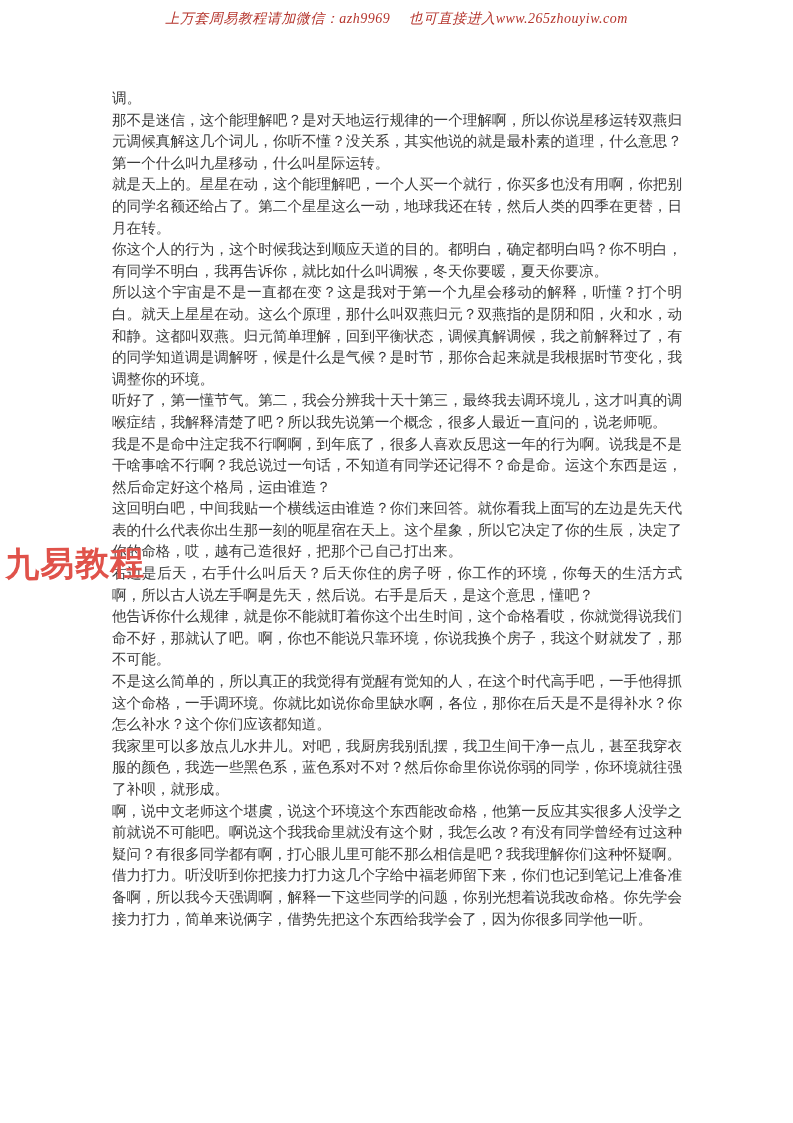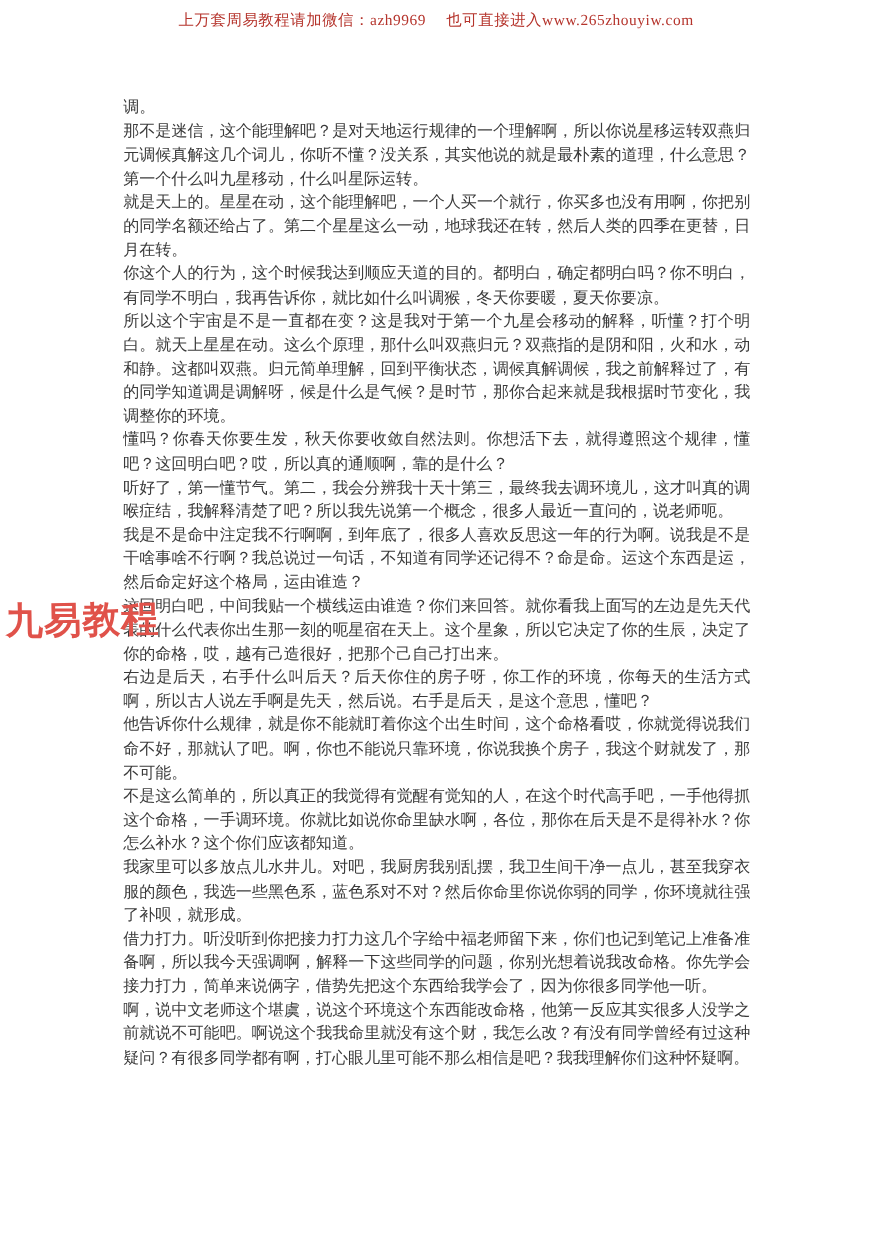--- a/index.html
+++ b/index.html
@@ -18,20 +18,21 @@
   .header-note {
     position: absolute;
     top: 10px;
     left: 0;
     width: 100%;
     text-align: center;
     font-size: 14px;
     letter-spacing: 0.5px;
     color: #b5342c;
     white-space: pre;
+    font-style: italic;
   }
   .document-body {
     position: absolute;
     top: 88px;
     left: 112px;
     width: 570px;
     color: #3a3a3a;
     font-size: 14.6px;
     line-height: 21.6px;
   }
@@ -59,26 +60,25 @@
 
 <div class="page">
   <div class="header-note" style="color: rgb(181, 52, 44);">上万套周易教程请加微信：azh9969　 也可直接进入www.265zhouyiw.com</div>
 
   <div class="document-body" style="color: rgb(58, 58, 58);">
       <p class="para">调。</p>
       <p class="para">那不是迷信，这个能理解吧？是对天地运行规律的一个理解啊，所以你说星移运转双燕归元调候真解这几个词儿，你听不懂？没关系，其实他说的就是最朴素的道理，什么意思？第一个什么叫九星移动，什么叫星际运转。</p>
       <p class="para">就是天上的。星星在动，这个能理解吧，一个人买一个就行，你买多也没有用啊，你把别的同学名额还给占了。第二个星星这么一动，地球我还在转，然后人类的四季在更替，日月在转。</p>
       <p class="para">你这个人的行为，这个时候我达到顺应天道的目的。都明白，确定都明白吗？你不明白，有同学不明白，我再告诉你，就比如什么叫调猴，冬天你要暖，夏天你要凉。</p>
       <p class="para">所以这个宇宙是不是一直都在变？这是我对于第一个九星会移动的解释，听懂？打个明白。就天上星星在动。这么个原理，那什么叫双燕归元？双燕指的是阴和阳，火和水，动和静。这都叫双燕。归元简单理解，回到平衡状态，调候真解调候，我之前解释过了，有的同学知道调是调解呀，候是什么是气候？是时节，那你合起来就是我根据时节变化，我调整你的环境。</p>
-      <p class="para">懂吗？你春天你要生发，秋天你要收敛自然法则。你想活下去，就得遵照这个规律，懂吧？这回明白吧？哎，所以真的通顺啊，靠的是什么？</p>
       <p class="para">听好了，第一懂节气。第二，我会分辨我十天十第三，最终我去调环境儿，这才叫真的调喉症结，我解释清楚了吧？所以我先说第一个概念，很多人最近一直问的，说老师呃。</p>
       <p class="para">我是不是命中注定我不行啊啊，到年底了，很多人喜欢反思这一年的行为啊。说我是不是干啥事啥不行啊？我总说过一句话，不知道有同学还记得不？命是命。运这个东西是运，然后命定好这个格局，运由谁造？</p>
       <p class="para">这回明白吧，中间我贴一个横线运由谁造？你们来回答。就你看我上面写的左边是先天代表的什么代表你出生那一刻的呃星宿在天上。这个星象，所以它决定了你的生辰，决定了你的命格，哎，越有己造很好，把那个己自己打出来。</p>
       <p class="para">右边是后天，右手什么叫后天？后天你住的房子呀，你工作的环境，你每天的生活方式啊，所以古人说左手啊是先天，然后说。右手是后天，是这个意思，懂吧？</p>
       <p class="para">他告诉你什么规律，就是你不能就盯着你这个出生时间，这个命格看哎，你就觉得说我们命不好，那就认了吧。啊，你也不能说只靠环境，你说我换个房子，我这个财就发了，那不可能。</p>
       <p class="para">不是这么简单的，所以真正的我觉得有觉醒有觉知的人，在这个时代高手吧，一手他得抓这个命格，一手调环境。你就比如说你命里缺水啊，各位，那你在后天是不是得补水？你怎么补水？这个你们应该都知道。</p>
       <p class="para">我家里可以多放点儿水井儿。对吧，我厨房我别乱摆，我卫生间干净一点儿，甚至我穿衣服的颜色，我选一些黑色系，蓝色系对不对？然后你命里你说你弱的同学，你环境就往强了补呗，就形成。</p>
+      <p class="para">啊，说中文老师这个堪虞，说这个环境这个东西能改命格，他第一反应其实很多人没学之前就说不可能吧。啊说这个我我命里就没有这个财，我怎么改？有没有同学曾经有过这种疑问？有很多同学都有啊，打心眼儿里可能不那么相信是吧？我我理解你们这种怀疑啊。</p>
       <p class="para">借力打力。听没听到你把接力打力这几个字给中福老师留下来，你们也记到笔记上准备准备啊，所以我今天强调啊，解释一下这些同学的问题，你别光想着说我改命格。你先学会接力打力，简单来说俩字，借势先把这个东西给我学会了，因为你很多同学他一听。</p>
-      <p class="para">啊，说中文老师这个堪虞，说这个环境这个东西能改命格，他第一反应其实很多人没学之前就说不可能吧。啊说这个我我命里就没有这个财，我怎么改？有没有同学曾经有过这种疑问？有很多同学都有啊，打心眼儿里可能不那么相信是吧？我我理解你们这种怀疑啊。</p>
     </div>
 
   <div class="watermark" style="color: rgb(224, 82, 74);">九易教程</div>
 </div>
 
 </body></html>

